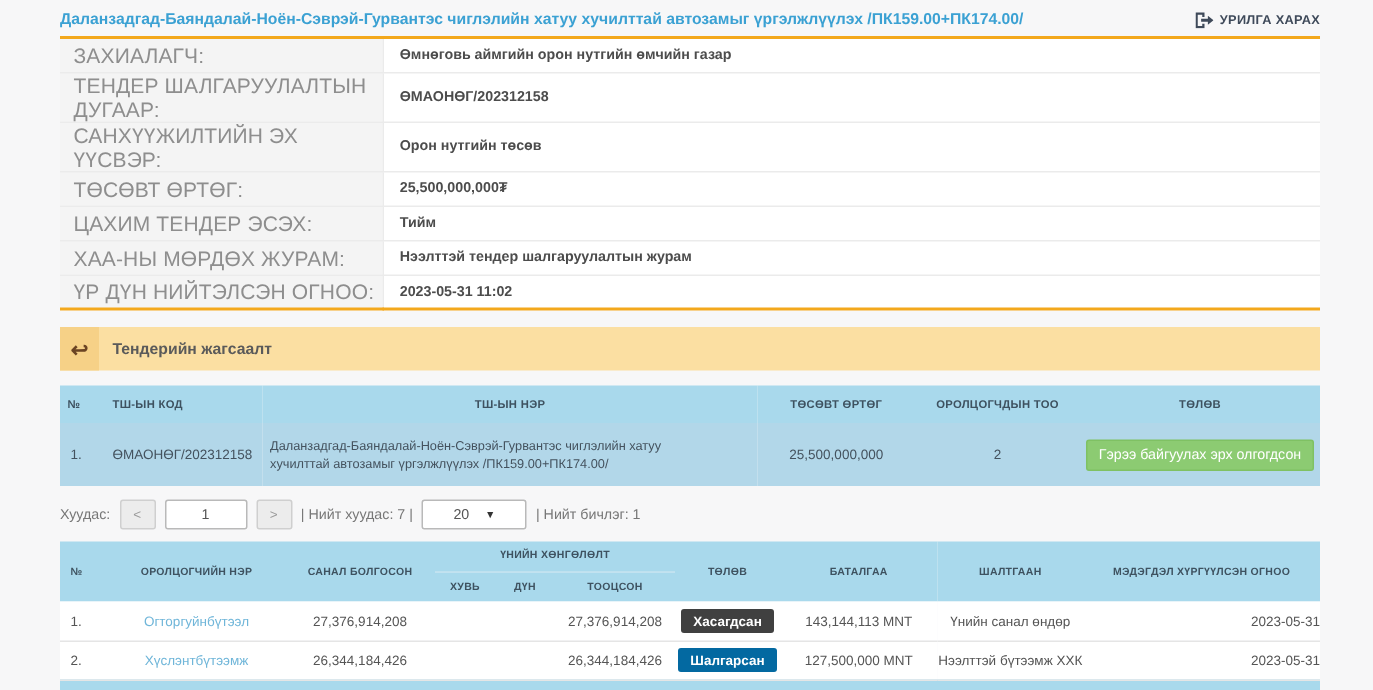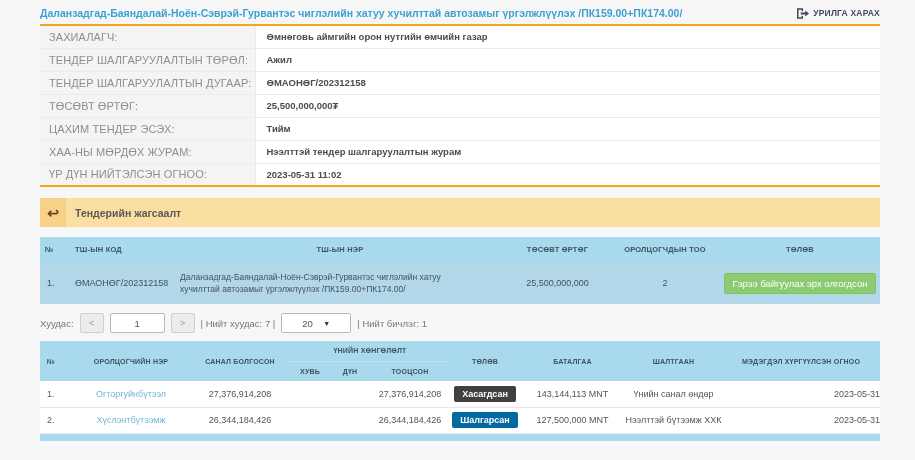--- a/index.html
+++ b/index.html
@@ -18,21 +18,21 @@
   .invite-link span { font-size: 8.5px; font-weight: bold; color: #3f4a5a; letter-spacing: .2px; }
   .invite-link svg { display: block; }
 
   
   table { border-collapse: collapse; width: 100%; table-layout: fixed; }
   .details { margin-top: 2px; border-top: 2px solid #f3a81c; border-bottom: 2px solid #f3a81c; background: #fff; }
   .details td { height: 23px; border-bottom: 1px solid #ebebeb; vertical-align: middle; }
   .details tr:last-child td { border-bottom: none; }
   .details td.lbl {
     width: 215px; background: #f4f4f4; color: #8e8e8e;
-    font-size: 11px; padding-left: 9px; border-right: 1px solid #ebebeb; letter-spacing: .1px;
+    font-size: 14px; padding-left: 9px; border-right: 1px solid #ebebeb; letter-spacing: .1px;
   }
   .details td.val { padding-left: 11px; color: #4c4c4c; font-weight: bold; font-size: 9.5px; }
 
   
   .section-bar { margin-top: 11px; height: 29px; background: #fbdfa2; display: flex; align-items: center; }
   .icon-box { width: 26px; height: 29px; background: #f6d187; display: flex; align-items: center; justify-content: center; }
   .reply-glyph { color: #6b4423; font-size: 14px; font-weight: bold; line-height: 1; }
   .section-title { margin-left: 9px; font-size: 10.5px; font-weight: bold; color: #5a5a5a; }
 
   
@@ -102,26 +102,26 @@
     </div>
   </div>
 
   <table class="details">
     <tbody>
       <tr>
         <td class="lbl">ЗАХИАЛАГЧ:</td>
         <td class="val">Өмнөговь аймгийн орон нутгийн өмчийн газар</td>
       </tr>
       <tr>
-        <td class="lbl">ТЕНДЕР ШАЛГАРУУЛАЛТЫН ТӨРӨЛ:</td>
-        <td class="val">Ажил</td>
-      </tr>
-      <tr>
         <td class="lbl">ТЕНДЕР ШАЛГАРУУЛАЛТЫН ДУГААР:</td>
         <td class="val">ӨМАОНӨГ/202312158</td>
+      </tr>
+      <tr>
+        <td class="lbl">САНХҮҮЖИЛТИЙН ЭХ ҮҮСВЭР:</td>
+        <td class="val">Орон нутгийн төсөв</td>
       </tr>
       <tr>
         <td class="lbl">ТӨСӨВТ ӨРТӨГ:</td>
         <td class="val">25,500,000,000₮</td>
       </tr>
       <tr>
         <td class="lbl">ЦАХИМ ТЕНДЕР ЭСЭХ:</td>
         <td class="val">Тийм</td>
       </tr>
       <tr>

